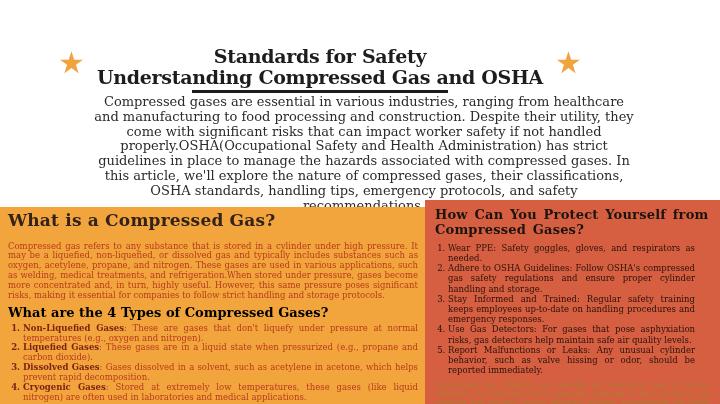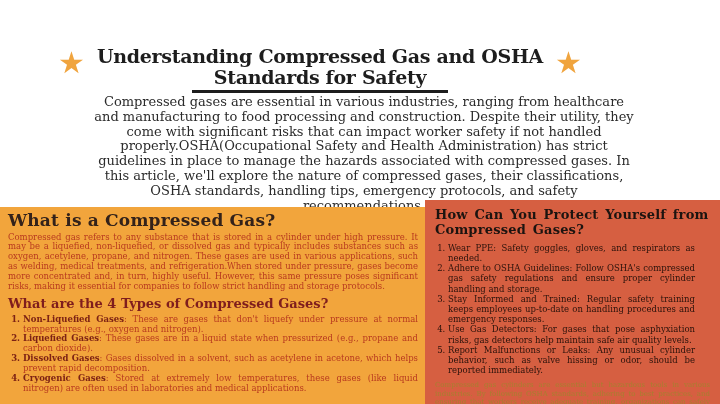--- a/index.html
+++ b/index.html
@@ -28,25 +28,25 @@
   
   .panel-left{
     position:absolute;left:0;top:207px;width:426px;height:197px;
     background:#F2A53C;box-sizing:border-box;padding:4px 8px 4px 8px;
   }
   .panel-left h2{
     margin:0;font-size:17px;line-height:1.1;font-weight:bold;color:#33221a;
     letter-spacing:0.2px;
   }
   .panel-left .body{
-    margin-top:3px;font-size:8.5px;line-height:1.15;color:#b83a1f;
+    margin-top:12px;font-size:8.5px;line-height:1.15;color:#b83a1f;
     text-align:justify;
   }
   .panel-left h3{
-    margin:6px 0 0 0;font-size:13px;line-height:1.1;font-weight:bold;color:#7f1d1d;
+    margin:6px 0 0 0;font-size:13px;line-height:1.1;font-weight:bold;color:#000000;
   }
   .panel-left ol{
     margin:3px 0 0 0;padding-left:15px;font-size:8.5px;line-height:1.17;
     color:#b83a1f;text-align:justify;
   }
   .panel-left ol li::marker{font-weight:bold;color:#7d2214;}
   .panel-left .term{font-weight:bold;color:#7d2214;}
   
   .panel-right{
     position:absolute;left:425px;top:200px;width:295px;height:204px;
@@ -66,22 +66,22 @@
   }
 </style>
 </head>
 <body>
 
 <div id="canvas">
 
   <div class="header">
     <span class="star">★</span>
     <div class="title-block">
+      <div class="title-line">Standards for Safety</div>
       <div class="title-line">Understanding Compressed Gas and OSHA</div>
-      <div class="title-line">Standards for Safety</div>
       <div class="title-underline"></div>
     </div>
     <span class="star">★</span>
   </div>
 
   <div class="intro">Compressed gases are essential in various industries, ranging from healthcare and manufacturing to food processing and construction. Despite their utility, they come with significant risks that can impact worker safety if not handled properly.OSHA(Occupational Safety and Health Administration) has strict guidelines in place to manage the hazards associated with compressed gases. In this article, we'll explore the nature of compressed gases, their classifications, OSHA standards, handling tips, emergency protocols, and safety recommendations.</div>
 
   <div class="panel-left">
     <h2>What is a Compressed Gas?</h2>
     <div class="body">Compressed gas refers to any substance that is stored in a cylinder under high pressure. It may be a liquefied, non-liquefied, or dissolved gas and typically includes substances such as oxygen, acetylene, propane, and nitrogen. These gases are used in various applications, such as welding, medical treatments, and refrigeration.When stored under pressure, gases become more concentrated and, in turn, highly useful. However, this same pressure poses significant risks, making it essential for companies to follow strict handling and storage protocols.</div>

